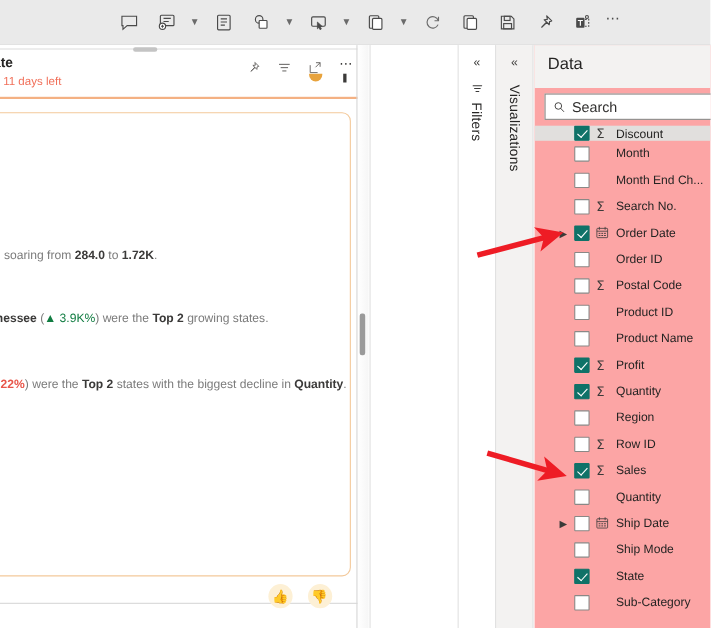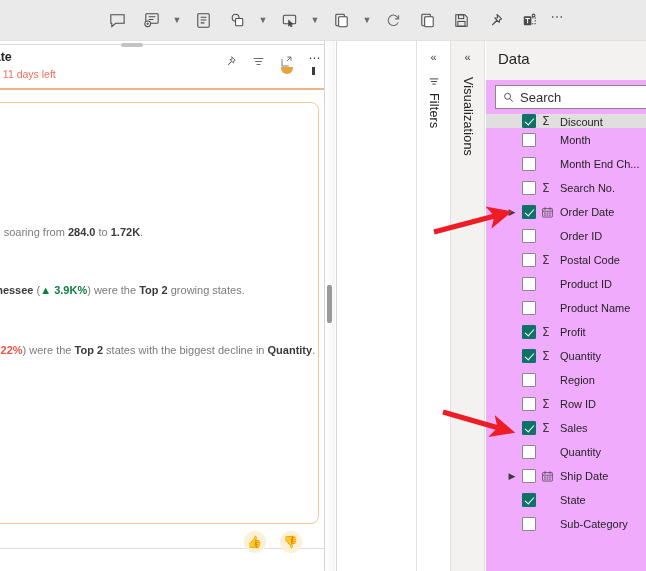--- a/index.html
+++ b/index.html
@@ -90,21 +90,21 @@
     position: absolute; left: 10px; top: 57px; width: 378px; height: 422px;
     border: 1px solid #f3c99b; border-radius: 8px;
     background: #ffffff;
   }
   .para {
     position: absolute; left: 14px; width: 352px;
     font-size: 11px; color: #7b7b7b; line-height: 15px;
     white-space: nowrap;
   }
   .para b { color: #3b3a39; font-weight: bold; text-align: center; }
-  .up { color: #107c41; font-weight: bold; }
+  .up { color: #107c41; font-weight: normal; }
   .down { color: #e8564a; font-weight: bold; }
   .p1 { top: 122px; }
   .p2 { top: 180px; }
   .p3 { top: 240px; }
 
   .feedback {
     position: absolute; right: 16px; bottom: -30px;
     display: flex; gap: 14px;
   }
   .fb-ico {
@@ -162,21 +162,21 @@
     position: absolute; left: 450px; top: 41px; width: 35px; height: 530px;
     background: #f3f2f1;
     border-left: 1px solid #e1e1e1;
     border-right: 1px solid #e1e1e1;
   }
   .viz-tab .vtext { top: 36px; }
 
   
   .data-pane {
     position: absolute; left: 486px; top: 41px; width: 160px; height: 530px;
-    background: #f0abfc;
+    background: #fca5a5;
     padding-left: 16px;
   }
   .data-header {
     position: absolute; left: 0; top: 0; width: 160px; height: 39px;
     background: #f3f2f1;
   }
   .data-title {
     position: absolute; left: 12px; top: 9px;
     font-size: 15px; color: #252423;
   }
@@ -497,20 +497,24 @@
           <span class="cb"></span>
           <span class="cal-ico"><svg width="13" height="13" viewBox="0 0 20 20" fill="none" stroke="#3b3a39" stroke-width="1.1">
               <rect x="2.5" y="4" width="15" height="13" rx="1"></rect>
               <path d="M2.5 8h15"></path>
               <path d="M6 2.5v3M14 2.5v3" stroke-linecap="round"></path>
               <path d="M5.5 11h1.4M9.3 11h1.4M13.1 11h1.4M5.5 14h1.4M9.3 14h1.4M13.1 14h1.4" stroke-width="1.3" stroke-linecap="round"></path>
             </svg></span>
           <span class="f-label">Ship Date</span>
         </div>
         <div class="field-row">
+          <span class="cb"></span>
+          <span class="f-label">Ship Mode</span>
+        </div>
+        <div class="field-row">
           <span class="cb checked"></span>
           <span class="f-label">State</span>
         </div>
         <div class="field-row">
           <span class="cb"></span>
           <span class="f-label">Sub-Category</span>
         </div>
       </div>
     <div class="pane-scrollbar"></div>
   </div>

